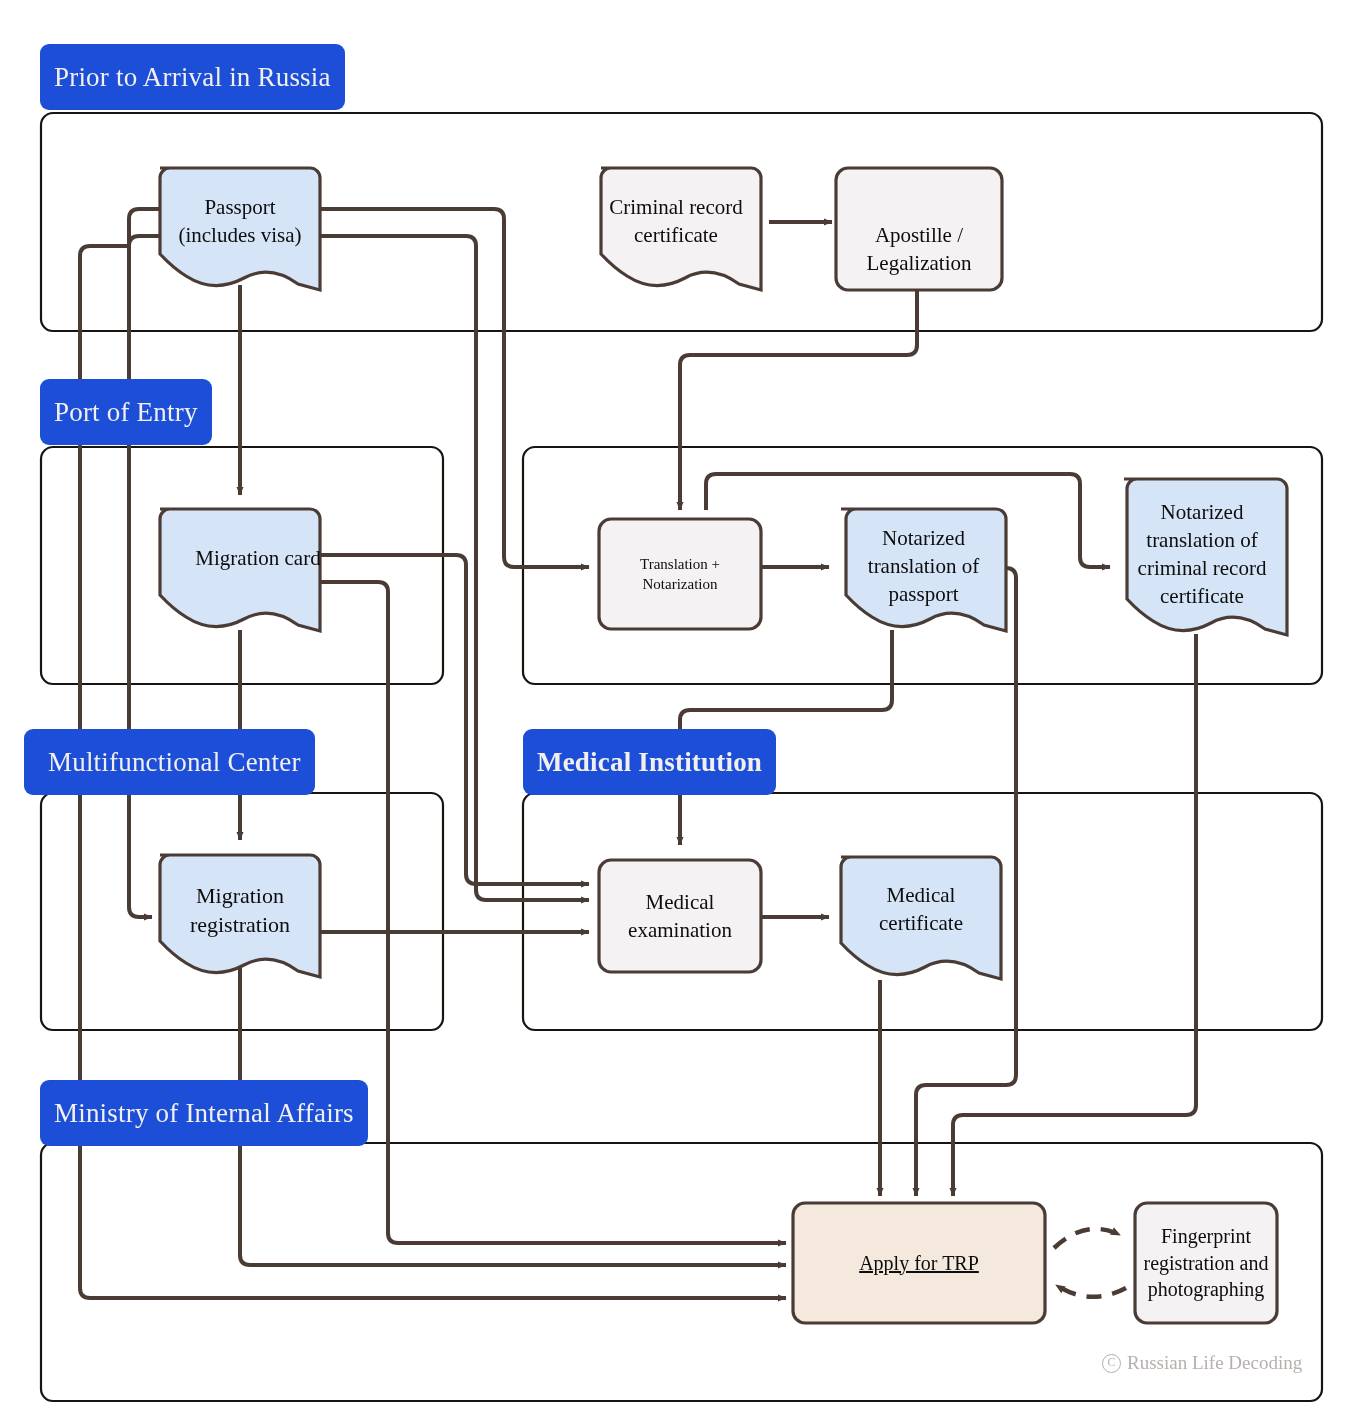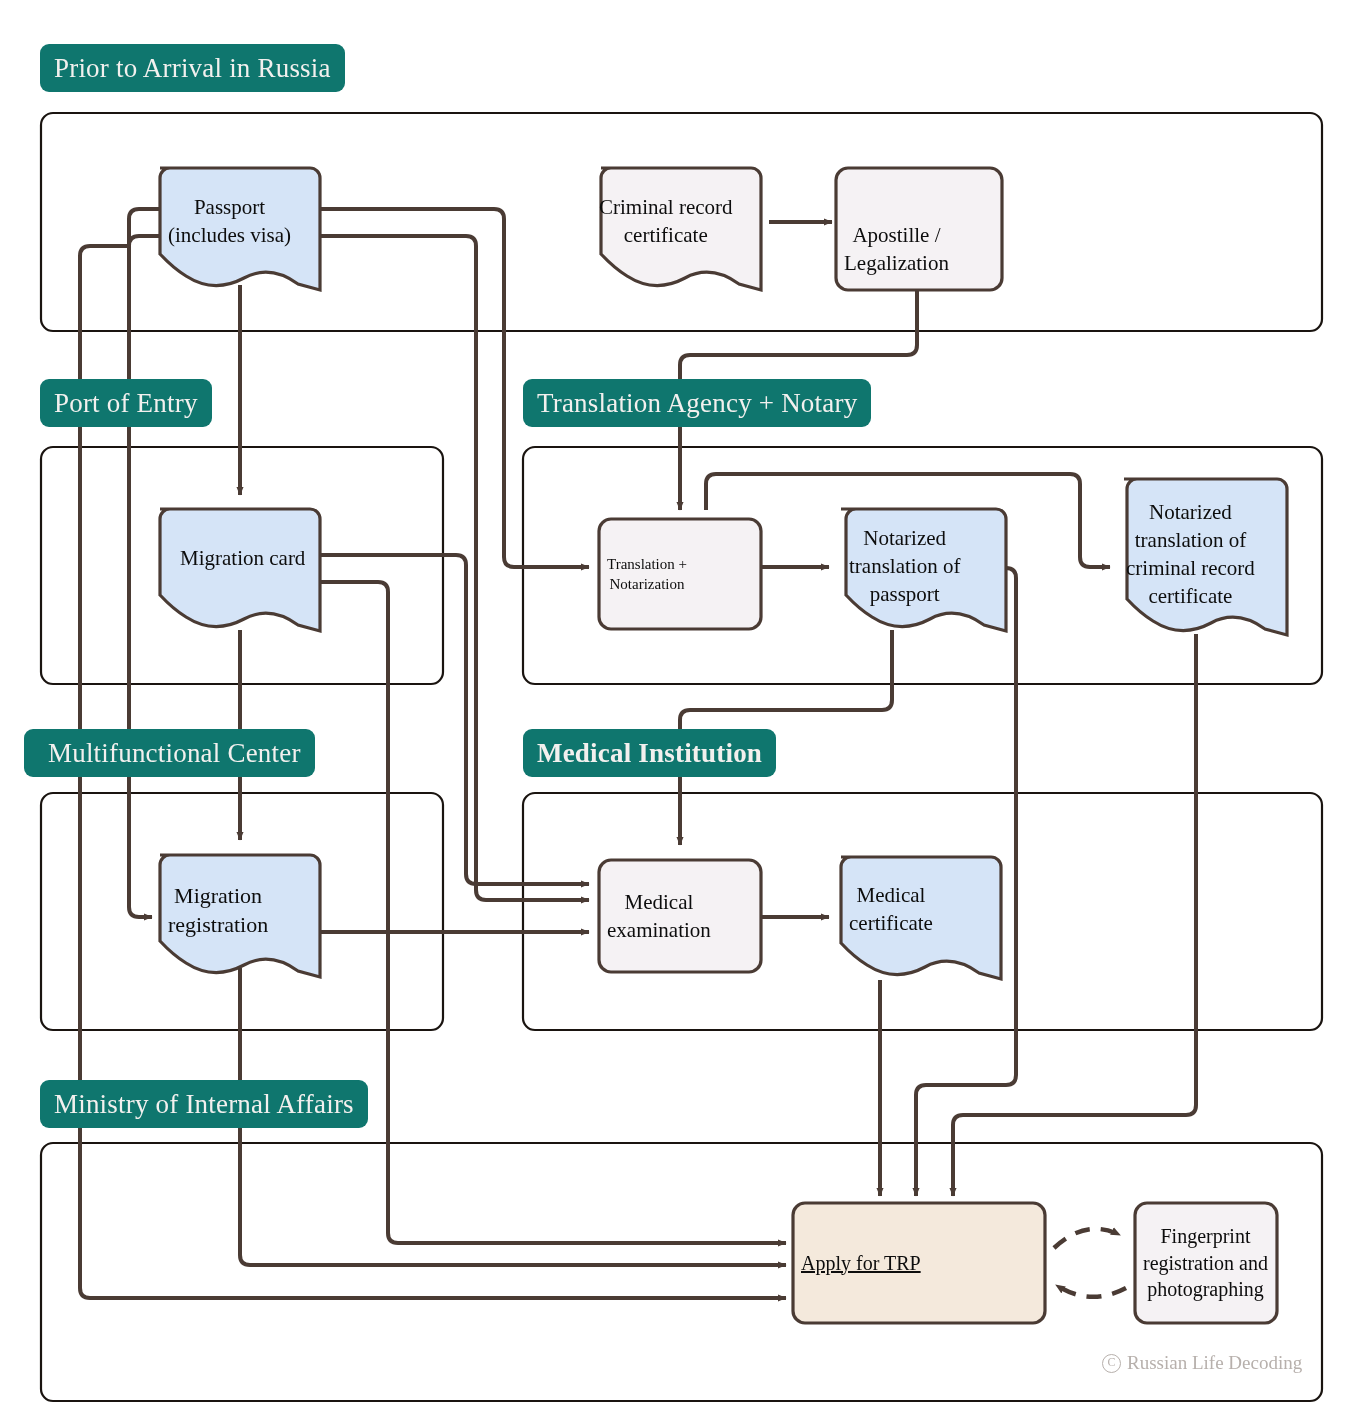--- a/index.html
+++ b/index.html
@@ -1,25 +1,25 @@
 <!DOCTYPE html>
 <html><head>
 <meta charset="utf-8">
 <style>
   html,body{margin:0;padding:0;background:#ffffff;}
   body{font-family:"Liberation Serif", serif;}
   #stage{position:relative;width:1360px;height:1426px;background:#fff;overflow:hidden;}
   svg.canvas{position:absolute;left:0;top:0;width:1360px;height:1426px;}
   .sec-label{
-    position:absolute;background:#0f766e;color:#f2f0ee;
+    position:absolute;background:#1d4ed8;color:#f2f0ee;
     border-radius:9px;display:flex;align-items:center;justify-content:center;
     font-family:"Liberation Serif", serif;font-size:27px;letter-spacing:.2px;
-    padding:0 14px;height:48px;white-space:nowrap;z-index:4;
+    padding:0 14px;height:66px;white-space:nowrap;z-index:4;
   }
-  .node{position:absolute;display:flex;align-items:center;justify-content:flex-start;
+  .node{position:absolute;display:flex;align-items:center;justify-content:center;
         text-align:center;font-family:"Liberation Serif", serif;color:#0d0d0d;
         z-index:3;box-sizing:border-box;}
   .node span{display:block;line-height:1.34;padding:0 8px;}
   .watermark{position:absolute;color:#b7b0ac;font-family:"Liberation Serif", serif;
              font-size:19px;display:flex;align-items:center;gap:6px;z-index:5;}
   .wm-c{display:inline-block;width:17px;height:17px;border:1.3px solid #b7b0ac;
         border-radius:50%;font-size:12px;line-height:15px;text-align:center;}
 </style>
 </head>
 <body>
@@ -106,38 +106,37 @@
       <rect fill="#f5f2f4" x="599" y="860" width="162" height="112" rx="12"></rect>
       <path fill="#d5e4f7" d="M841,857 h150 a10,10 0 0 1 10,10 v112 l-22,-6 q-28,-20 -54,-6 q-30,16 -58,-2 q-13,-8 -26,-22 v-76 a10,10 0 0 1 10,-10 z"></path>
 
       <rect fill="#f4e9dc" x="793" y="1203" width="252" height="120" rx="12"></rect>
       <rect fill="#f5f2f4" x="1135" y="1203" width="142" height="120" rx="12"></rect>
     </g>
   </svg>
 
   <div class="sec-label" style="left:40px;top:44px;">Prior to Arrival in Russia</div>
   <div class="sec-label" style="left:40px;top:379px;">Port of Entry</div>
-  <div class="sec-label" style="left:523px;top:379px;">Translation Agency + Notary</div>
   <div class="sec-label" style="left:24px;top:729px;padding-left:24px;">Multifunctional Center</div>
   <div class="sec-label" style="left:523px;top:729px;font-weight:bold;">Medical Institution</div>
   <div class="sec-label" style="left:40px;top:1080px;text-align:right;">Ministry of Internal Affairs</div>
 
   <div class="node" style="left:160px;top:168px;width:160px;height:106px;font-size:21px;">
     <span>Passport<br>(includes visa)</span>
     </div>
 
   <div class="node" style="left:591px;top:168px;width:170px;height:106px;font-size:21px;">
     <span>Criminal record<br>certificate</span>
     </div>
 
   <div class="node" style="left:836px;top:168px;width:166px;height:122px;font-size:21px;margin-top:20px;">
     <span>Apostille /<br>Legalization</span>
     </div>
 
-  <div class="node" style="left:160px;top:512px;width:160px;height:92px;font-size:21px;padding-left:12px;">
+  <div class="node" style="left:172px;top:512px;width:160px;height:92px;font-size:21px;padding-left:12px;">
     <span>Migration card</span>
     </div>
 
   <div class="node" style="left:599px;top:519px;width:162px;height:110px;font-size:15px;">
     <span>Translation +<br>Notarization</span>
     </div>
 
   <div class="node" style="left:841px;top:505px;width:165px;height:122px;font-size:21px;">
     <span>Notarized<br>translation of<br>passport</span>
     </div>

